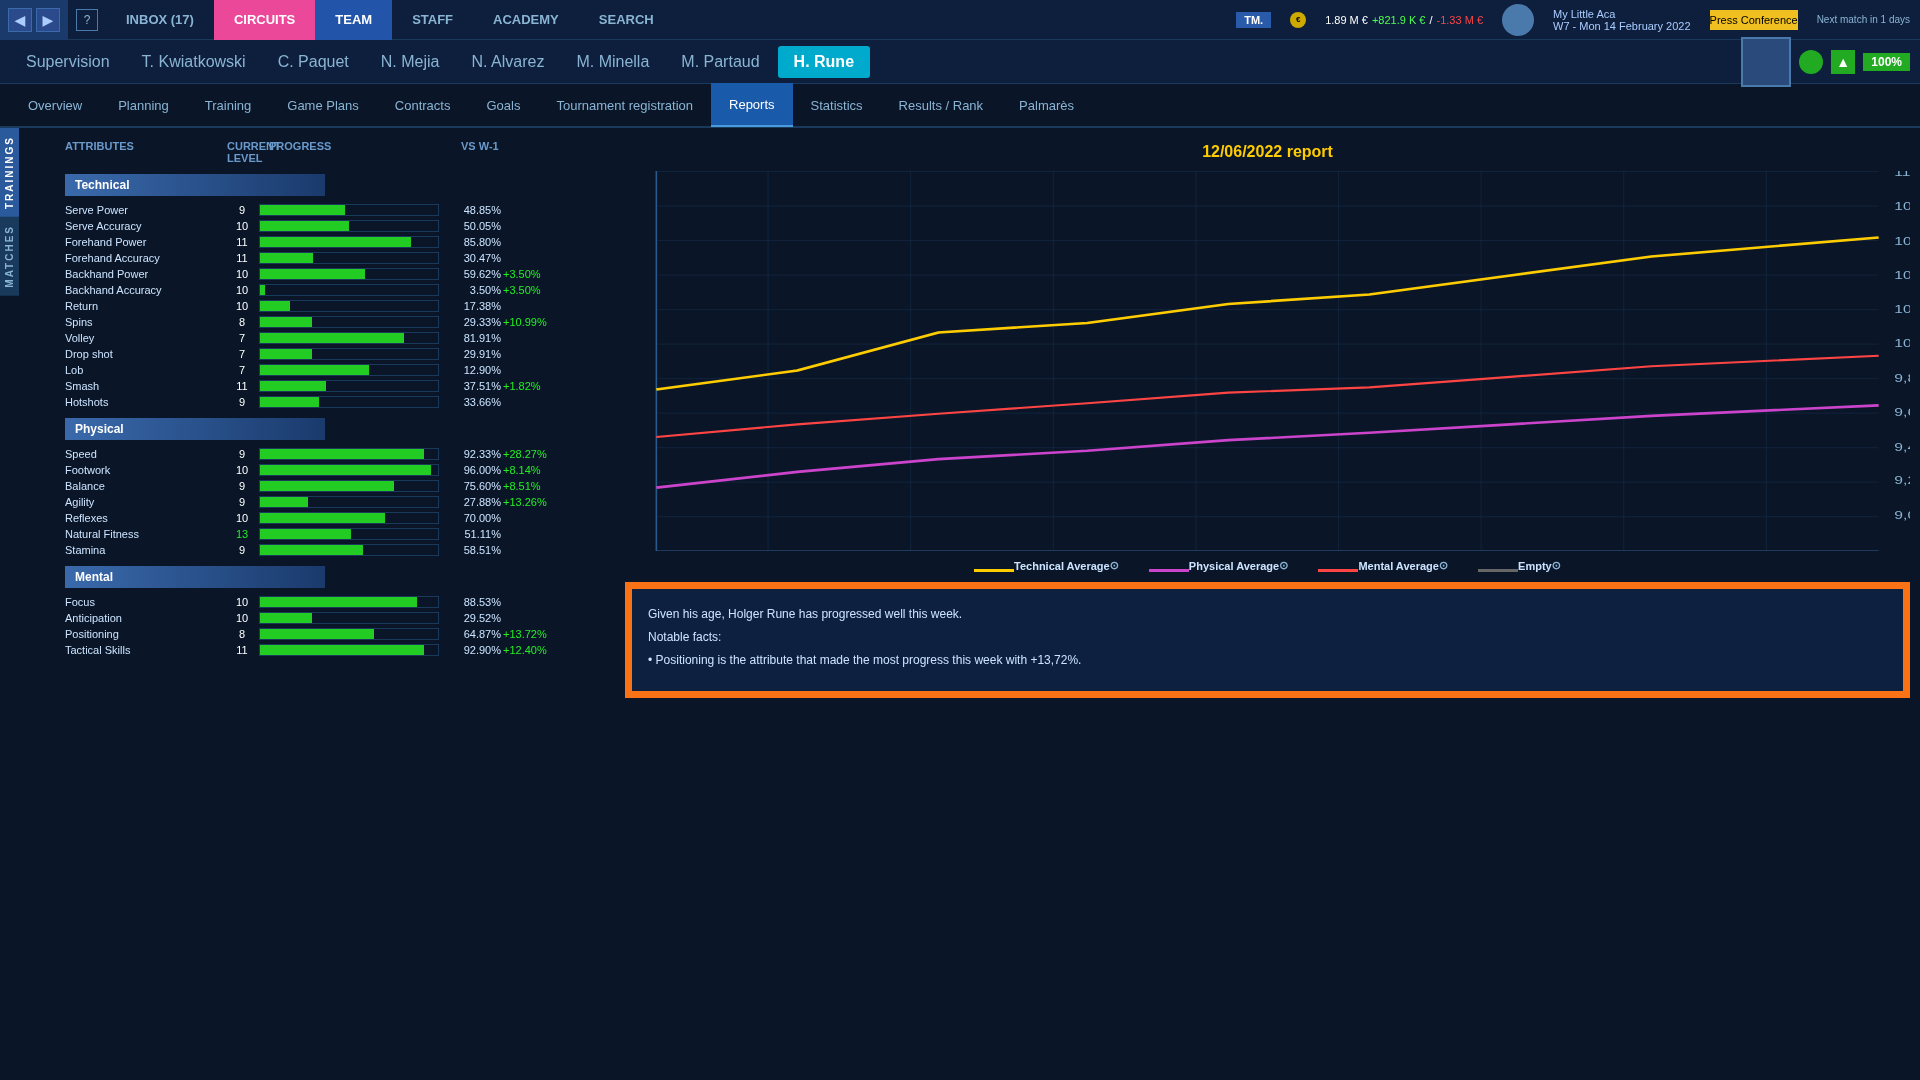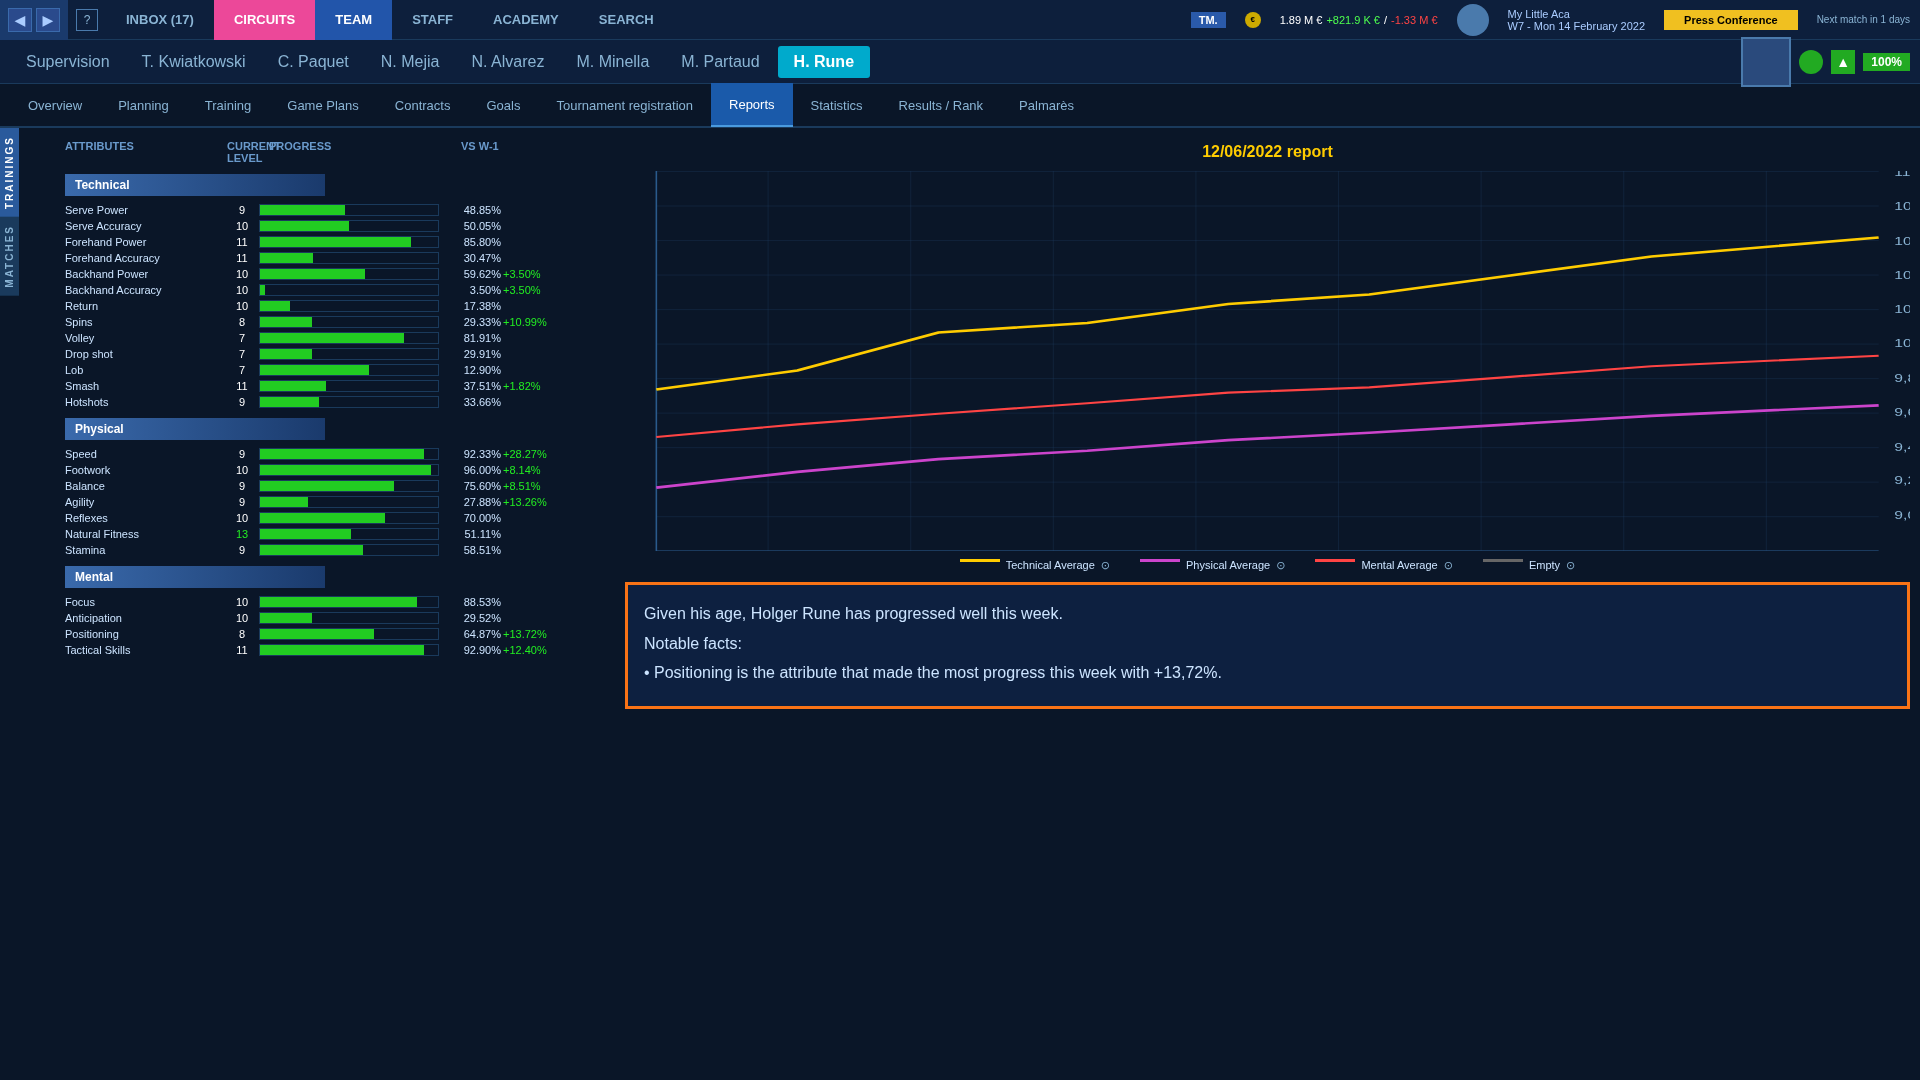--- a/index.html
+++ b/index.html
@@ -11,21 +11,21 @@
     .nav-btn { background: #2a4a8c; border: 1px solid #3a6aac; color: #aaccff; width: 24px; height: 24px; display: flex; align-items: center; justify-content: center; cursor: pointer; font-size: 14px; }
     .nav-item { padding: 0 20px; height: 40px; display: flex; align-items: center; font-weight: bold; font-size: 13px; color: #8ab4d4; cursor: pointer; }
     .nav-item.active { color: #fff; background: #ec4899; }
     .nav-item.team-active { color: #fff; background: #2255aa; }
     .top-right { margin-left: auto; display: flex; align-items: center; gap: 19px; padding-right: 10px; }
     .tm-badge { background: #2a5aaa; padding: 2px 8px; font-size: 11px; font-weight: bold; color: #fff; }
     .money-display { display: flex; align-items: center; gap: 4px; font-size: 11px; }
     .money-pos { color: #4eff4e; }
     .money-neg { color: #ff4444; }
     .club-info { display: flex; align-items: center; gap: 4px; font-size: 11px; color: #aaccff; }
-    .press-conf-btn { background: #f0c020; color: #000; font-weight: bold; padding: 4px 20px; font-size: 11px; cursor: pointer; }
+    .press-conf-btn { background: #f0c020; color: #000; font-weight: normal; padding: 4px 0; font-size: 11px; cursor: pointer; }
     .next-match { font-size: 10px; color: #8ab4d4; }
 
     
     .sub-nav { display: flex; align-items: center; background: #0d1f3c; height: 44px; border-bottom: 1px solid #1a3a5c; padding-left: 10px; }
     .sub-nav-item { padding: 0 16px; height: 44px; display: flex; align-items: center; font-size: 16px; color: #8ab4d4; cursor: pointer; }
     .sub-nav-item.active-player { background: #00aacc; color: #fff; border-radius: 3px; margin: 4px 2px; height: 32px; font-weight: bold; }
 
     
     .main-tabs { display: flex; align-items: center; background: #0a1628; height: 44px; padding-left: 10px; border-bottom: 2px solid #1a3a5c; }
     .tab-item { padding: 0 18px; height: 44px; display: flex; align-items: center; font-size: 13px; color: #8ab4d4; cursor: pointer; }
@@ -44,25 +44,25 @@
     .attr-bar-container { width: 180px; height: 12px; background: #0a1628; border: 1px solid #1a3a5c; position: relative; }
     .attr-bar { height: 100%; background: #22cc22; }
     .attr-pct { font-size: 11px; color: #cce4ff; text-align: right; }
     .attr-progress { font-size: 11px; color: #22cc22; }
 
     
     .chart-title { color: #ffcc00; font-size: 16px; font-weight: bold; text-align: center; margin-bottom: 10px; margin-top: 5px; }
     .chart-container { position: relative; width: 100%; height: 380px; background: transparent; }
     .chart-svg { width: 100%; height: 100%; }
     .chart-legend { display: flex; align-items: center; gap: 30px; justify-content: center; margin-top: 8px; }
-    .legend-item { display: flex; align-items: flex-start; gap: 6px; font-size: 11px; color: #cce4ff; }
+    .legend-item { display: flex; align-items: flex-end; font-size: 11px; color: #cce4ff; font-weight: bold; }
     .legend-line { width: 40px; height: 3px; }
 
     
-    .info-box { background: #0d2040; border: 3px solid #f97316; padding: 16px; margin-top: 10px; font-size: 16px; color: #cce4ff; line-height: 1.6; }
+    .info-box { background: #0d2040; border: 7px solid #f97316; padding: 16px; margin-top: 10px; font-size: 12px; color: #cce4ff; line-height: 1.6; }
     .info-box p { margin-bottom: 4px; }
 
     
     .help-icon { background: transparent; border: 1px solid #4a7aac; color: #8ab4d4; width: 22px; height: 22px; display: flex; align-items: center; justify-content: center; font-size: 12px; cursor: pointer; margin: 8px; }
 
     .attr-header-row { display: grid; grid-template-columns: 160px 30px 180px 70px 80px; gap: 2px; color: #6a9acc; font-size: 11px; font-weight: bold; padding: 2px 0; margin-bottom: 2px; }
 
     .coin-icon { width: 16px; height: 16px; background: #ccaa00; border-radius: 50%; display: inline-flex; align-items: center; justify-content: center; font-size: 8px; color: #000; font-weight: bold; }
 
     .avatar-circle { width: 32px; height: 32px; background: #4a7aac; border-radius: 50%; display: flex; align-items: center; justify-content: center; font-size: 10px; }

